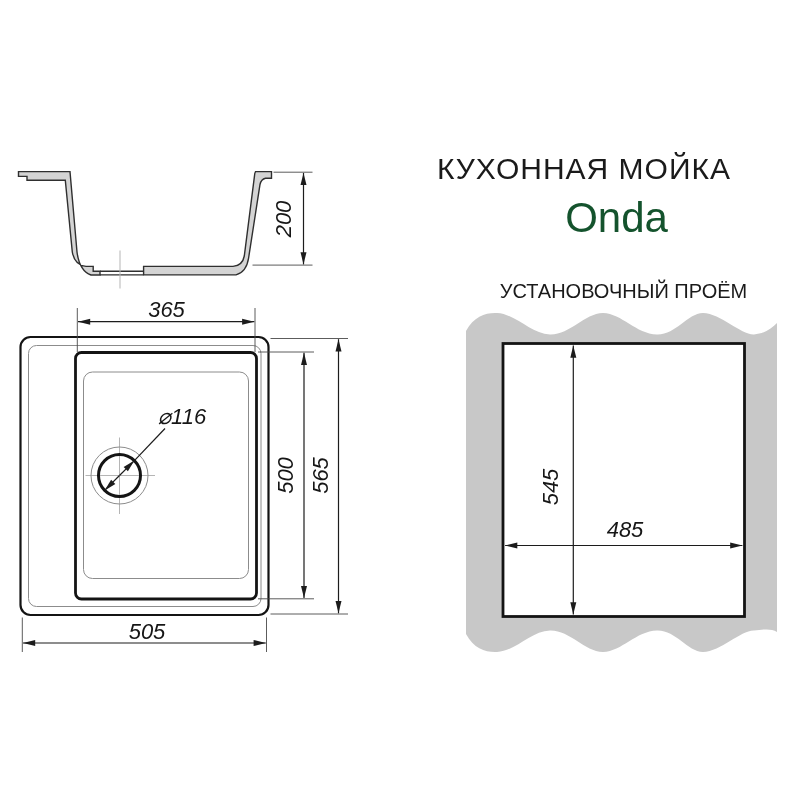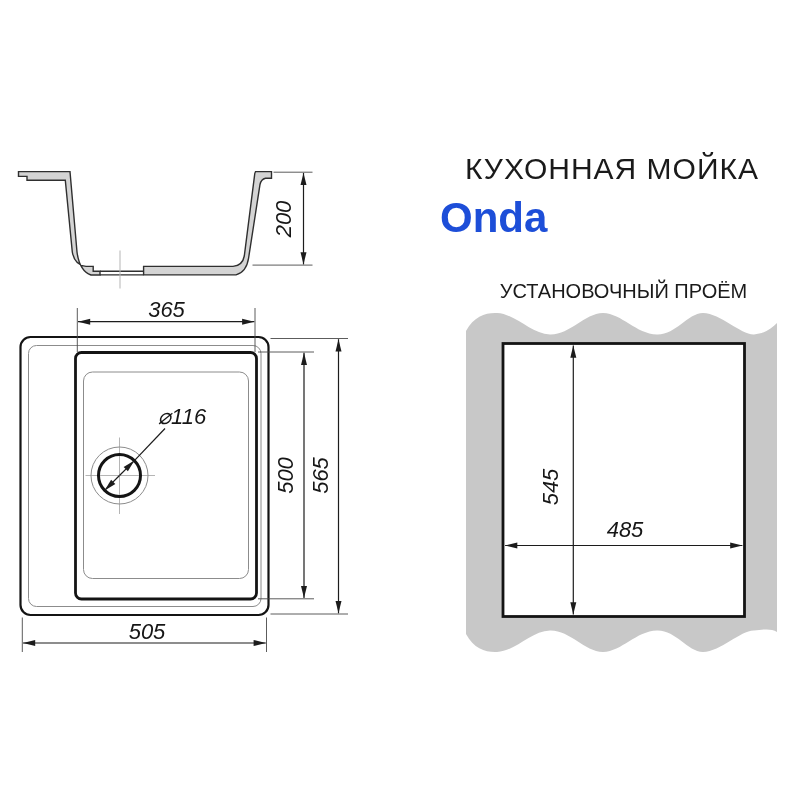--- a/index.html
+++ b/index.html
@@ -9,24 +9,24 @@
   .dimline{stroke:#1c1c1c;stroke-width:1.2;fill:none;}
   .ext{stroke:#4a4a4a;stroke-width:0.9;fill:none;}
   .thin{stroke:#8c8c8c;stroke-width:1;fill:none;}
   .cline{stroke:#b5b5b5;stroke-width:1;fill:none;}
   .outline{stroke:#2f2f2f;stroke-width:1.4;}
   .lw2{stroke:#141414;stroke-width:2.2;fill:#ffffff;}
   .lw3{stroke:#141414;stroke-width:2.8;fill:none;}
   .cutrect{stroke:#141414;stroke-width:2.8;fill:#ffffff;}
   .thick-circle{stroke:#141414;stroke-width:3;fill:none;}
   .dim-text{font-family:"Liberation Sans",sans-serif;font-style:italic;font-size:22px;fill:#161616;}
-  .title1{position:absolute;left:437px;top:153px;width:350px;text-align:center;
+  .title1{position:absolute;left:437px;top:153px;width:350px;text-align:left;
           font-size:30px;letter-spacing:1px;color:#1a1a1a;line-height:1.05;}
-  .title2{position:absolute;left:440px;top:196px;width:353px;text-align:left;
-          font-size:42px;font-weight:700;color:#1d4ed8;line-height:1.05;}
+  .title2{position:absolute;left:440px;top:196px;width:353px;text-align:center;
+          font-size:42px;font-weight:400;color:#14532d;line-height:1.05;}
   .title3{position:absolute;left:440px;top:281px;width:367px;text-align:center;
           font-size:20px;color:#1a1a1a;line-height:1.05;}
   marker path{fill:#1c1c1c;}
 </style>
 </head>
 <body>
 
 <div id="stage">
 
   <svg width="800" height="800" viewBox="0 0 800 800">

